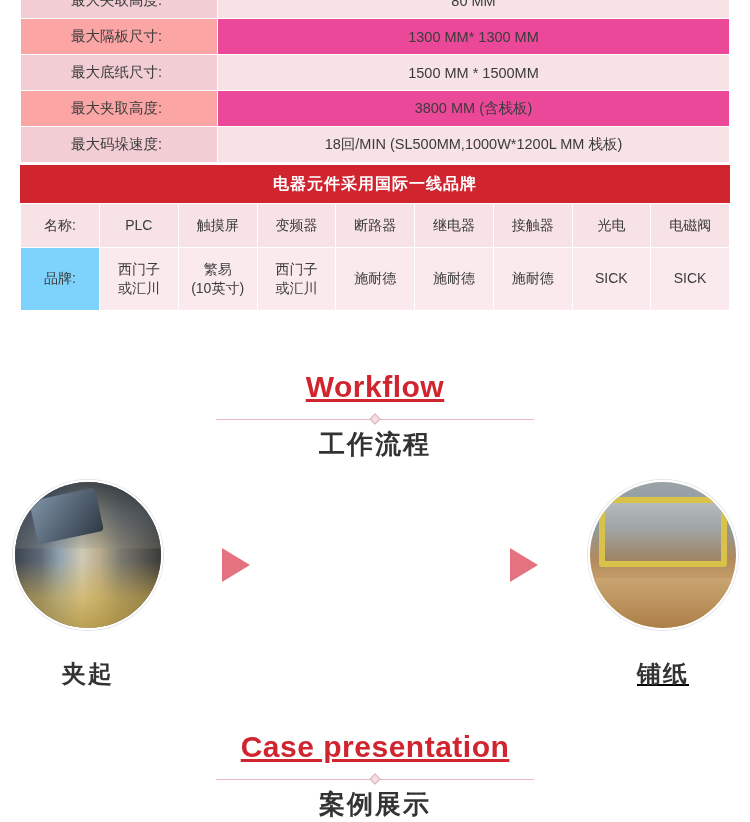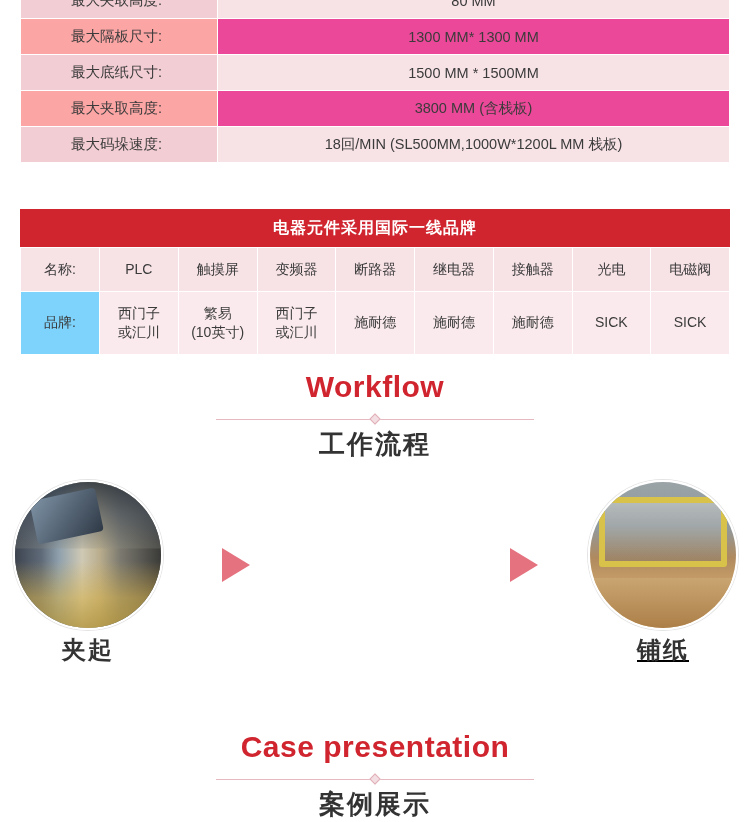--- a/index.html
+++ b/index.html
@@ -55,21 +55,20 @@
   }
   .comp-header {
     background: #d0252f;
     color: #fff;
     text-align: center;
     font-size: 16px;
     font-weight: bold;
     height: 38px;
     line-height: 38px;
     letter-spacing: 1px;
-    margin-top: 44px;
   }
   .comp-table {
     width: 100%;
     border-collapse: collapse;
     table-layout: fixed;
   }
   .comp-table td {
     border: 1px solid #ffffff;
     text-align: center;
     font-size: 14px;
@@ -89,20 +88,21 @@
     left: 0;
     width: 750px;
     text-align: center;
   }
   .sec-en {
     color: #d0252f;
     font-size: 30px;
     font-weight: bold;
     letter-spacing: 0.5px;
     line-height: 1.1;
+    text-decoration: underline;
   }
   .divider {
     position: relative;
     width: 318px;
     height: 12px;
     margin: 10px auto 0 auto;
   }
   .divider .line {
     position: absolute;
     top: 6px;
@@ -149,21 +149,21 @@
   .circle {
     width: 150px;
     height: 150px;
     border-radius: 50%;
     overflow: hidden;
     position: relative;
     border: 2px solid #ffffff;
     box-shadow: 0 0 0 1px #e4e4e4;
   }
   .step-label {
-    margin-top: 4px;
+    margin-top: 28px;
     font-size: 24px;
     font-weight: bold;
     color: #333;
     letter-spacing: 2px;
   }
   .arrow {
     position: absolute;
     top: 68px;
     width: 0; height: 0;
     border-top: 17px solid transparent;

